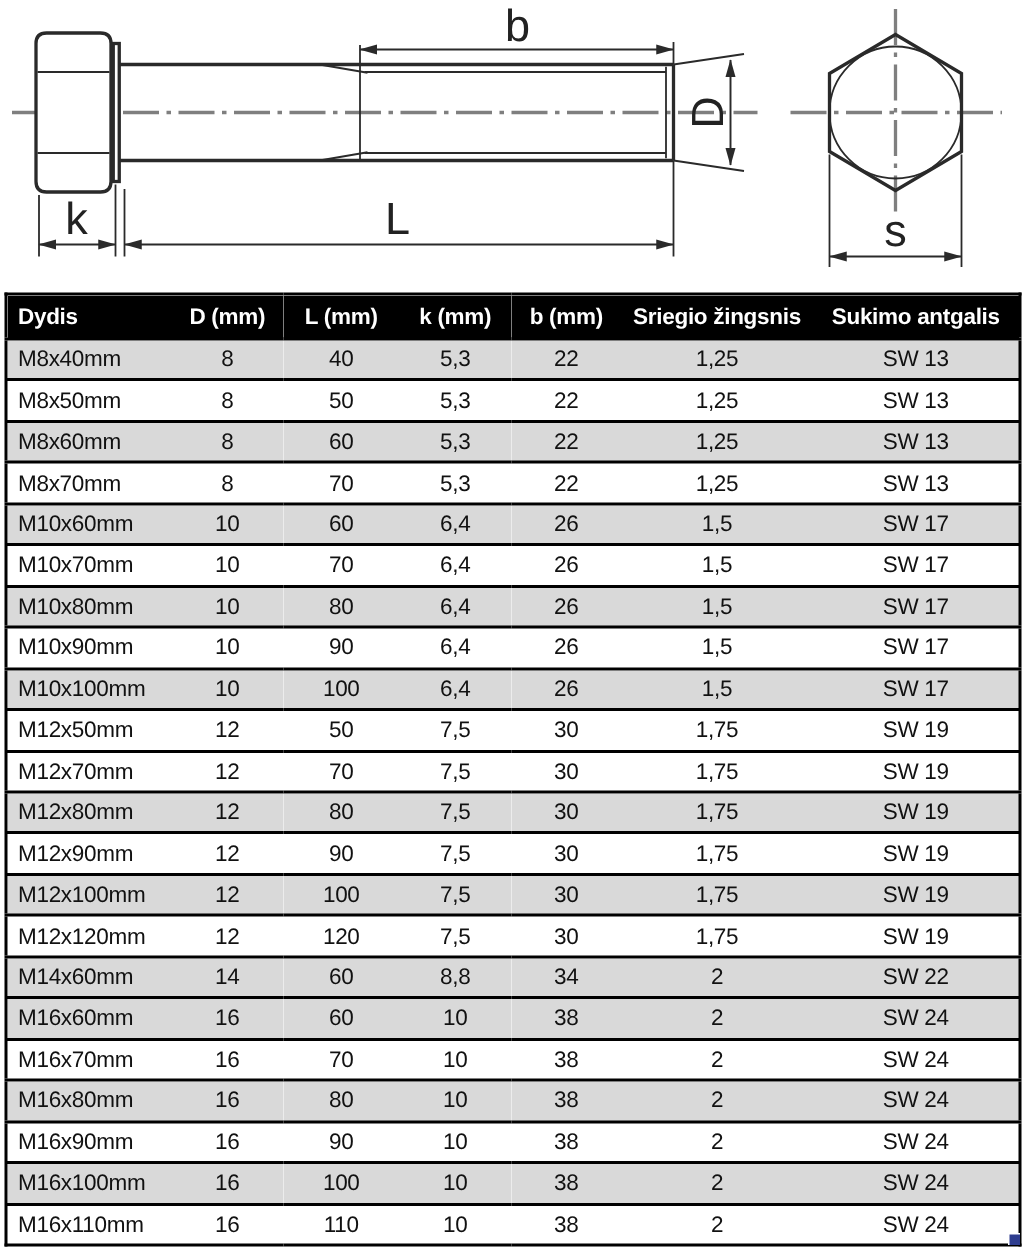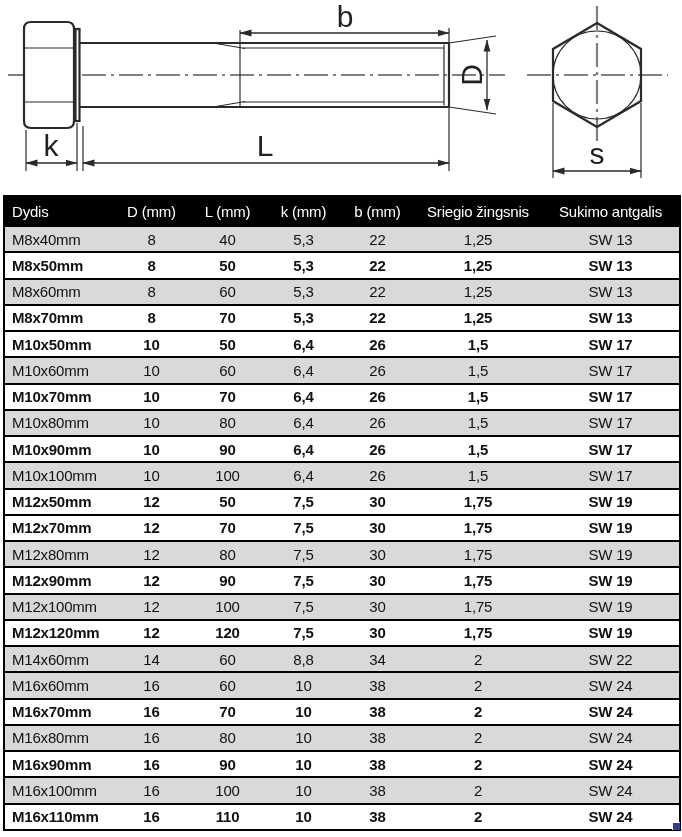--- a/index.html
+++ b/index.html
@@ -22,35 +22,35 @@
   }
 
   table.spec {
     border-collapse:collapse; table-layout:fixed;
     width:676px; height:636px;
     margin:2px 0 0 3px;
     border:2px solid #000000;
   }
   table.spec thead th {
     background:#000000; color:#ffffff;
-    font-weight:normal; font-size:15px;
+    font-weight:bold; font-size:15px;
     height:28px; padding:0 2px;
     text-align:center; letter-spacing:-0.2px;
     white-space:nowrap; overflow:hidden;
   }
   table.spec thead th:first-child { text-align:left; padding-left:7px; }
   table.spec tbody td {
     font-size:15px; color:#111111;
     border-top:2px solid #000000;
     padding:0 2px; text-align:center;
     letter-spacing:-0.2px; white-space:nowrap; overflow:hidden;
   }
   table.spec tbody td:first-child { text-align:left; padding-left:7px;margin-top:32px; }
   tr.row-gray  { background:#d9d9d9; }
-  tr.row-white { background:#ffffff;font-weight:bold; }
+  tr.row-white { background:#ffffff; }
 
   .fill-handle {
     position:absolute; left:672px; top:822px;
     width:7px; height:7px;
     background:#2e3d8f;
     border-left:1px solid #ffffff; border-top:1px solid #ffffff;
   }
 </style>
 </head>
 <body>
@@ -169,29 +169,20 @@
       </tr>
       <tr class="row-white">
         <td>M8x70mm</td>
         <td>8</td>
         <td>70</td>
         <td>5,3</td>
         <td>22</td>
         <td>1,25</td>
         <td>SW 13</td>
       </tr>
-      <tr class="row-white">
-        <td>M10x50mm</td>
-        <td>10</td>
-        <td>50</td>
-        <td>6,4</td>
-        <td>26</td>
-        <td>1,5</td>
-        <td>SW 17</td>
-      </tr>
       <tr class="row-gray">
         <td>M10x60mm</td>
         <td>10</td>
         <td>60</td>
         <td>6,4</td>
         <td>26</td>
         <td>1,5</td>
         <td>SW 17</td>
       </tr>
       <tr class="row-white">

